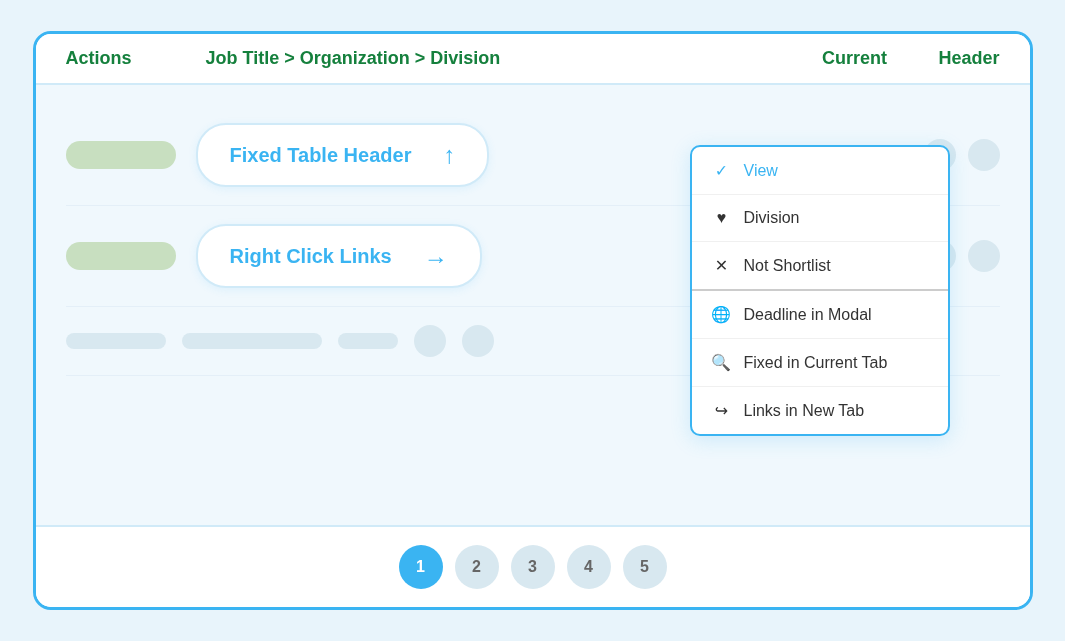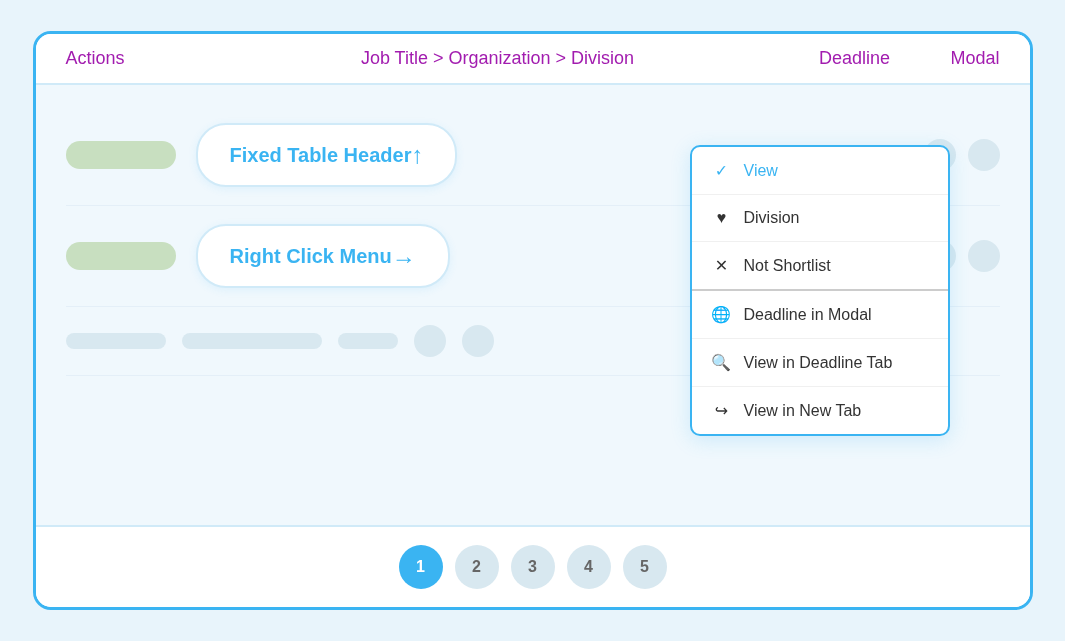--- a/index.html
+++ b/index.html
@@ -23,26 +23,26 @@
     
     .table-header {
       background: white;
       border-bottom: 2px solid #d0eaf8;
       padding: 14px 30px;
       display: flex;
       align-items: center;
       gap: 0;
     }
     .header-col {
-      font-weight: 400;
+      font-weight: 700;
       font-size: 18px;
-      color: #a21caf;
+      color: #15803d;
     }
     .header-col.actions { width: 140px; }
-    .header-col.job-title { flex: 1; text-align: center; }
+    .header-col.job-title { flex: 1; text-align: left; }
     .header-col.deadline { width: 130px; text-align: center; }
     .header-col.links { width: 80px; text-align: right; }
 
     
     .main-area {
       background: #f0f8fd;
       padding: 20px 30px 20px 30px;
       position: relative;
       min-height: 440px;
     }
@@ -64,21 +64,21 @@
     }
 
     
     .feature-btn {
       background: white;
       border: 2px solid #d0eaf8;
       border-radius: 30px;
       padding: 16px 32px;
       display: flex;
       align-items: center;
-      gap: 0;
+      gap: 32px;
       cursor: pointer;
       box-shadow: 0 2px 8px rgba(58, 180, 242, 0.1);
     }
     .feature-btn-label {
       font-size: 20px;
       font-weight: 700;
       color: #3ab4f2;
     }
     .feature-btn-arrow {
       font-size: 24px;
@@ -198,22 +198,22 @@
     }
   </style>
 </head>
 <body>
 
 <div class="outer-frame">
 
   <div class="table-header">
     <div class="header-col actions">Actions</div>
     <div class="header-col job-title">Job Title &gt; Organization &gt; Division</div>
-    <div class="header-col deadline">Deadline</div>
-    <div class="header-col links">Modal</div>
+    <div class="header-col deadline">Current</div>
+    <div class="header-col links">Header</div>
   </div>
 
   <div class="main-area">
 
     <div class="data-row">
       <div class="row-left">
         <div class="green-pill"></div>
       </div>
       <div class="row-center">
         <button class="feature-btn">
@@ -228,21 +228,21 @@
         <div class="ph-circle"></div>
       </div>
     </div>
 
     <div class="data-row">
       <div class="row-left">
         <div class="green-pill"></div>
       </div>
       <div class="row-center">
         <button class="feature-btn">
-          <span class="feature-btn-label">Right Click Menu</span>
+          <span class="feature-btn-label">Right Click Links</span>
           <span class="feature-btn-arrow">→</span>
         </button>
       </div>
       <div class="row-right-placeholders">
         <div class="ph-rect-lg gray-line"></div>
         <div class="ph-rect-sm gray-line"></div>
         <div class="ph-circle"></div>
         <div class="ph-circle"></div>
       </div>
     </div>
@@ -275,26 +275,26 @@
         <span>Not Shortlist</span>
       </div>
 
       <div class="menu-item">
         <span class="menu-icon">🌐</span>
         <span>Deadline in Modal</span>
       </div>
 
       <div class="menu-item">
         <span class="menu-icon">🔍</span>
-        <span>View in Deadline Tab</span>
+        <span>Fixed in Current Tab</span>
       </div>
 
       <div class="menu-item">
         <span class="menu-icon">↪</span>
-        <span>View in New Tab</span>
+        <span>Links in New Tab</span>
       </div>
     </div>
 
   </div>
 
   <div class="pagination-bar">
     <button class="page-btn active">1</button>
     <button class="page-btn inactive">2</button>
     <button class="page-btn inactive">3</button>
     <button class="page-btn inactive">4</button>

